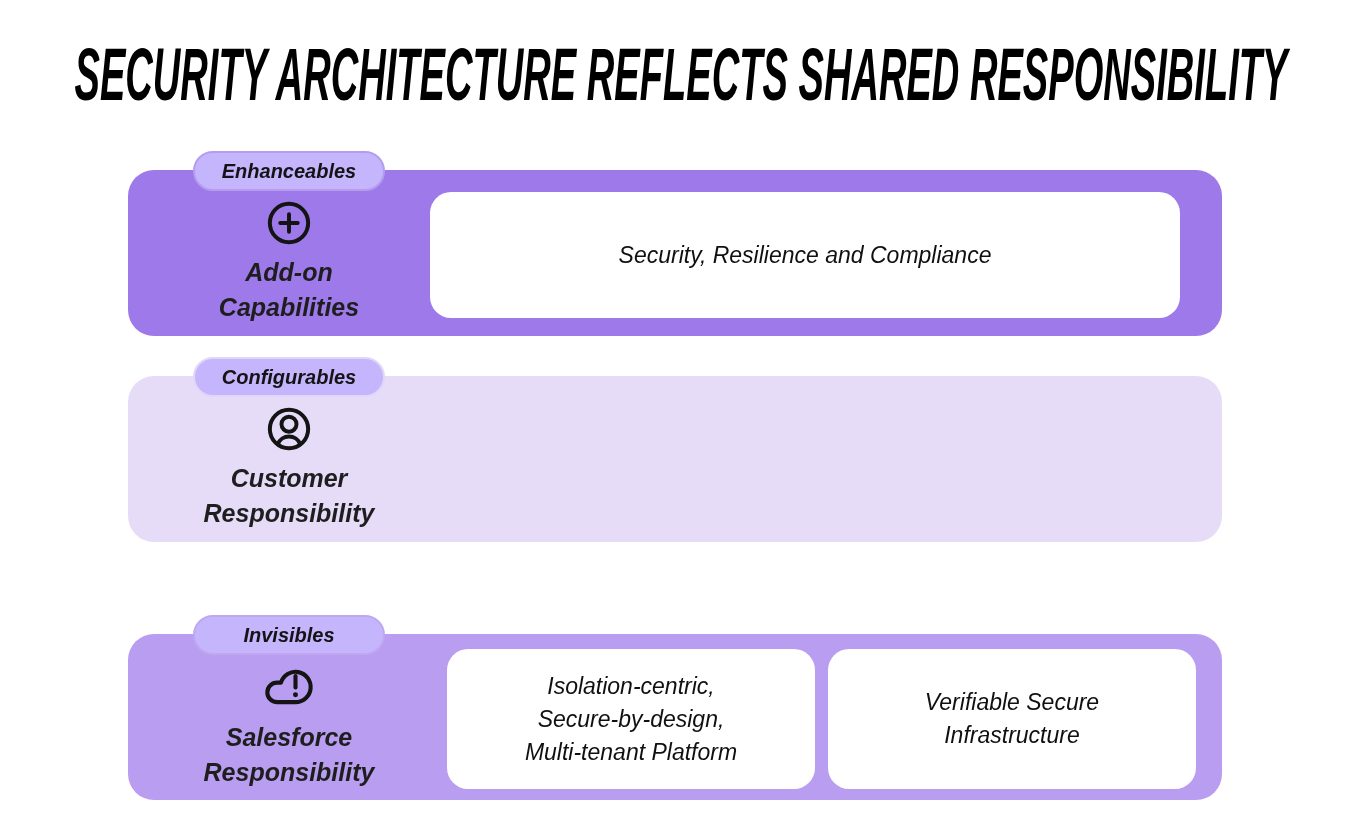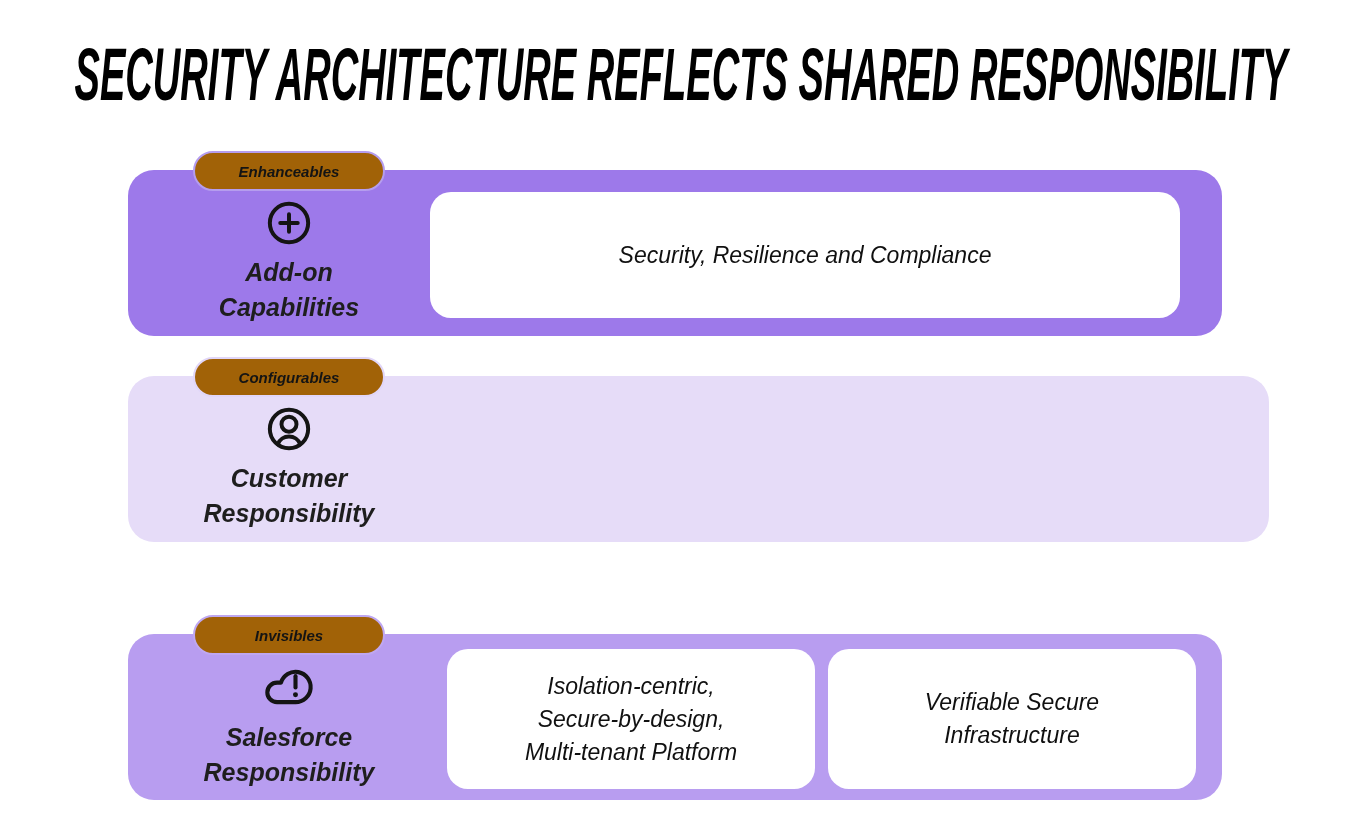--- a/index.html
+++ b/index.html
@@ -7,27 +7,27 @@
     position:relative;width:1359px;height:830px;background:#ffffff;overflow:hidden;
     font-family:"Liberation Sans",sans-serif;color:#1b1b1b;font-style:italic;
   }
   .title-svg{position:absolute;left:0;top:0;width:1359px;height:120px;display:block;}
   .title-svg text{
     font-family:"Liberation Sans",sans-serif;
     font-weight:bold;font-size:74px;fill:#000000;letter-spacing:0;
   }
   .band{position:absolute;left:128px;width:1094px;height:166px;border-radius:26px;}
   .band-1{top:170px;background:#9d79ea;}
-  .band-2{top:376px;background:#e6dcf8;padding-left:47px;}
+  .band-2{top:376px;background:#e6dcf8;}
   .band-3{top:596px;background:#b89df0;margin-top:38px;}
   .pill{
     position:absolute;left:65px;top:-19px;width:192px;height:40px;
-    background:#a16207;border-radius:20px;border:2px solid #b59dee;
+    background:#c4b5fd;border-radius:20px;border:2px solid #b59dee;
     display:flex;align-items:center;justify-content:center;
-    font-size:15px;font-weight:bold;color:#141414;box-sizing:border-box;
+    font-size:20px;font-weight:bold;color:#141414;box-sizing:border-box;
   }
   .band-2 .pill{border-color:#e1d6f8;}
   .band-3 .pill{border-color:#bfa7f1;}
   .left-col{
     position:absolute;left:0;top:0;width:322px;height:100%;
     display:flex;flex-direction:column;align-items:center;justify-content:center;
     padding-top:16px;box-sizing:border-box;gap:7px;
   }
   .icon{display:block;}
   .icon *{fill:none;stroke:#141414;stroke-width:1.9;stroke-linecap:round;stroke-linejoin:round;}

